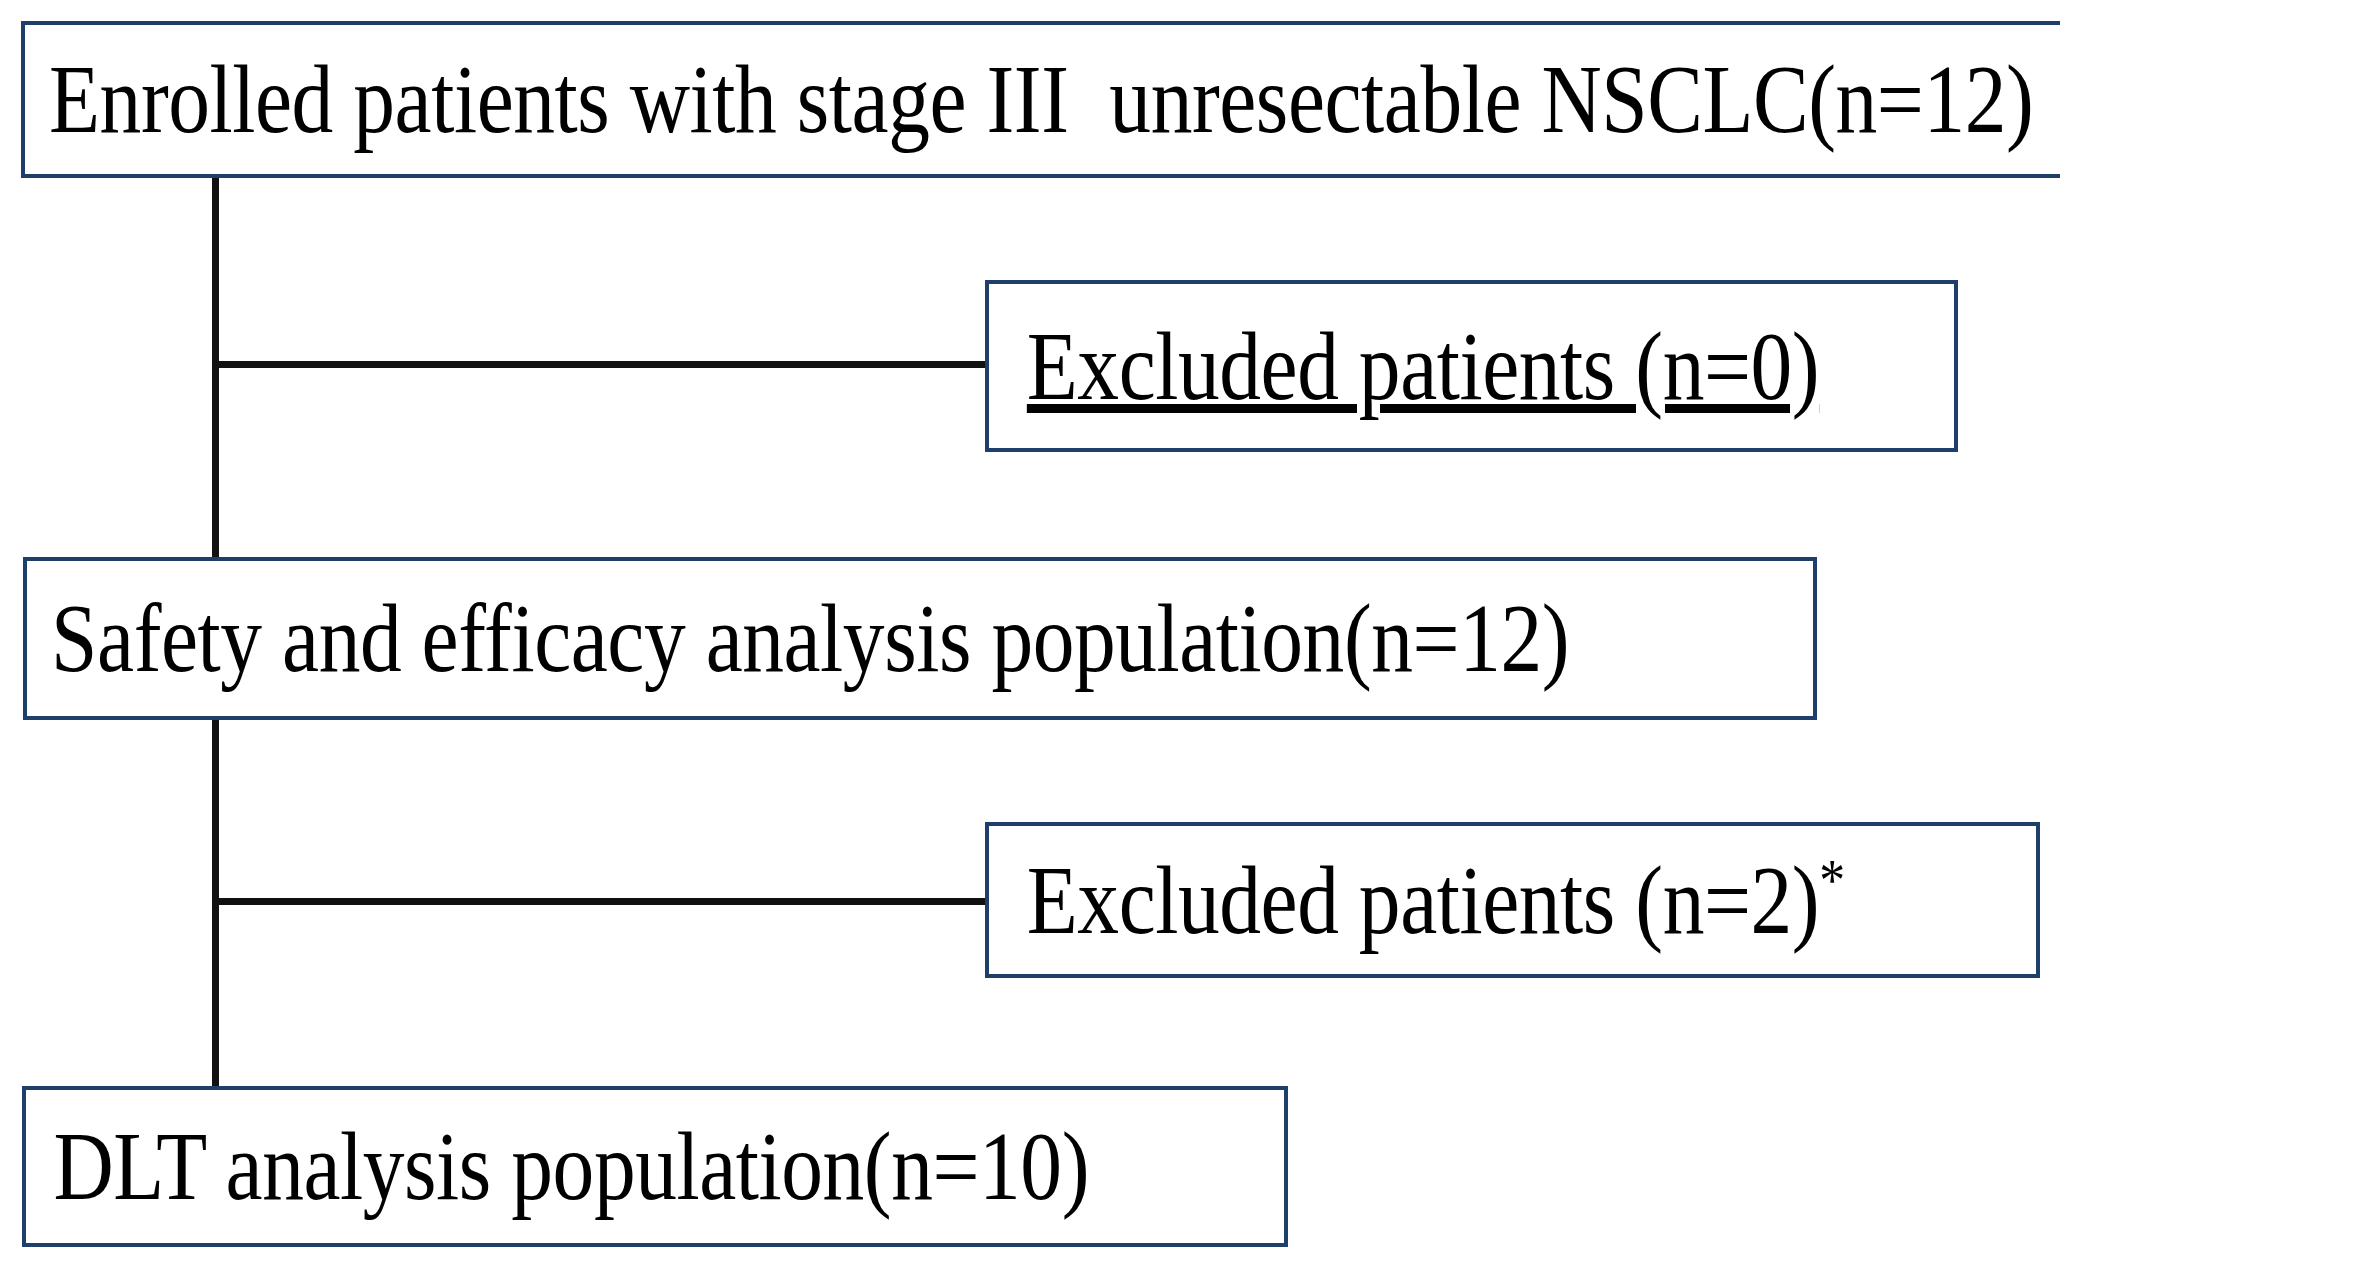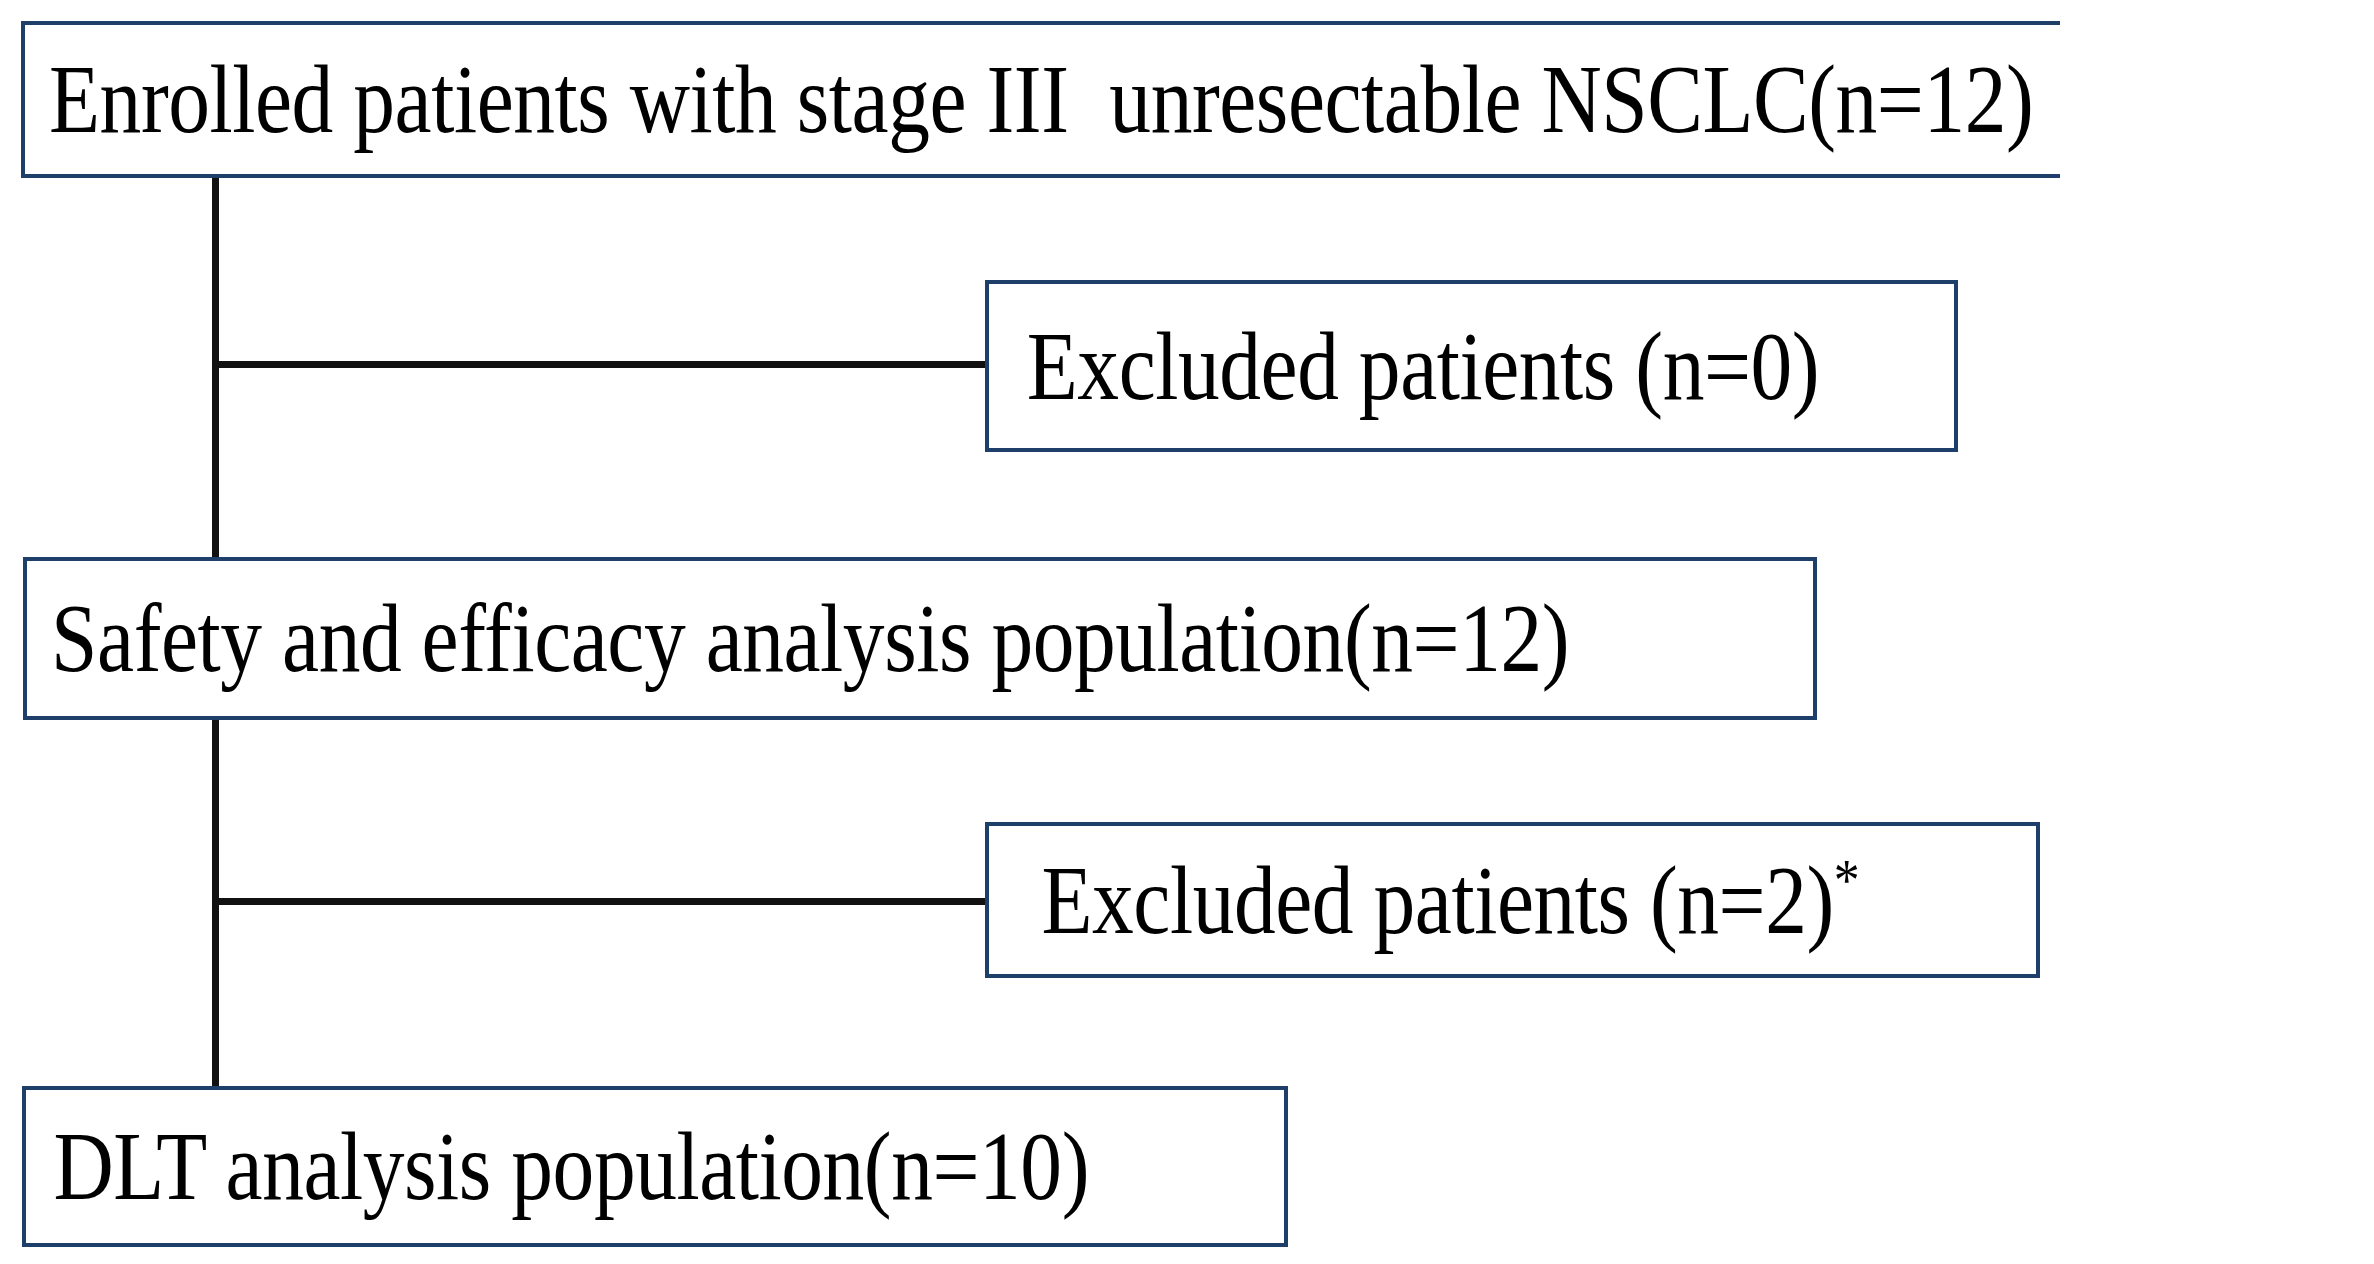--- a/index.html
+++ b/index.html
@@ -39,23 +39,23 @@
     font-size: 96px;
     line-height: 1.0;
     letter-spacing: -0.5px;
     white-space: pre;
     transform: scaleX(0.86);
     transform-origin: left center;
   }
 
   
   #box-enrolled      { left: 21px;  top: 21px;   width: 2334px; height: 157px; }
-  #box-excluded-1    { left: 985px; top: 280px;  width: 973px;  height: 172px; }
+  #box-excluded-1    { left: 985px; top: 280px;  width: 973px;  height: 172px; text-decoration: underline; }
   #box-safety        { left: 23px;  top: 557px;  width: 1794px; height: 163px; }
-  #box-excluded-2    { left: 985px; top: 822px;  width: 1055px; height: 156px; text-align: center; }
+  #box-excluded-2    { left: 985px; top: 822px;  width: 1055px; height: 156px; }
   #box-dlt           { left: 22px;  top: 1086px; width: 1266px; height: 161px; text-align: center; }
 
   #box-enrolled   .box-text { font-size: 97px; padding-left: 28px; }
   #box-excluded-1 .box-text { font-size: 97px; padding-left: 44px; }
   #box-safety     .box-text { font-size: 97px; padding-left: 28px; }
   #box-excluded-2 .box-text { font-size: 97px; padding-left: 44px; }
   #box-dlt        .box-text { font-size: 97px; padding-left: 28px; }
 
   .star-mark {
     font-size: 0.62em;

